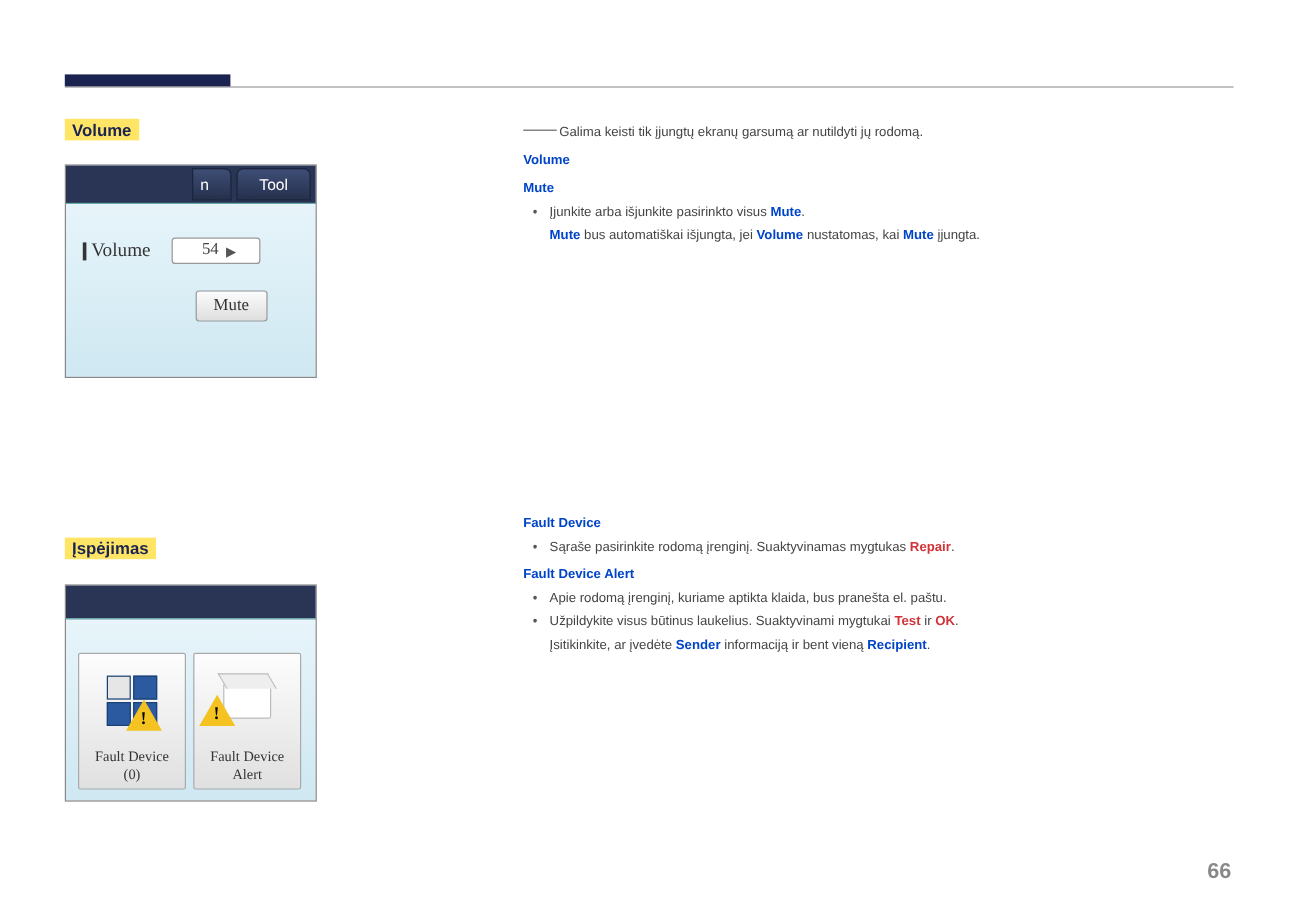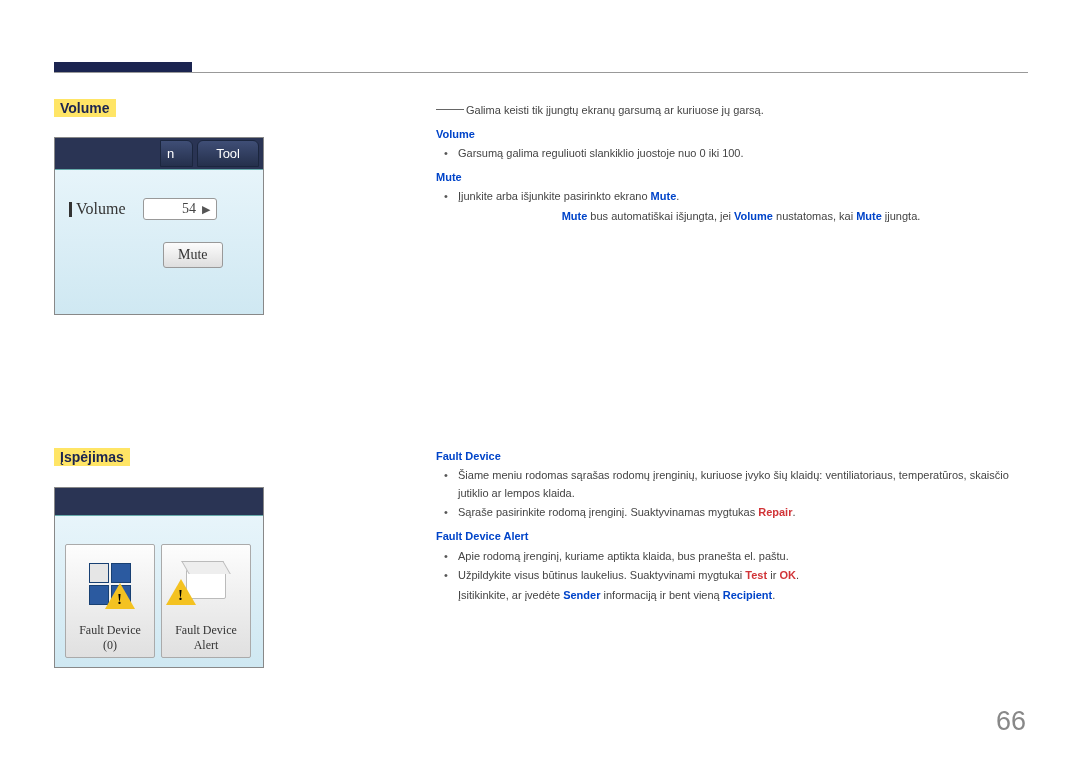--- a/index.html
+++ b/index.html
@@ -70,21 +70,21 @@
   }
   .tab.cut { border-top-left-radius: 0; padding-left: 6px;}
   .vol-body { padding: 28px 14px 20px 14px; }
   .vol-row { display: flex; align-items: center; gap: 18px; margin-bottom: 22px; }
   .vol-label { font-size: 16px; color: #333; display: flex; align-items: center; gap: 4px; font-family: Times, serif;}
   .vol-label::before { content:''; display:inline-block; width:3px; height:15px; background:#333;}
   .vol-field {
     display: flex; align-items: center;
     border: 1px solid #999; border-radius: 3px;
     background: #fff; font-size: 14px; font-family: Times, serif;
-    padding: 2px 0 2px 10px; width: 74px; justify-content: flex-end;
+    padding: 2px 0 2px 10px; width: 74px; justify-content: center;
   }
   .vol-step { color: #555; padding: 0 6px; font-size: 11px;}
   .mute-btn {
     background: linear-gradient(to bottom, #fcfcfc, #dedede);
     border: 1px solid #999; border-radius: 3px;
     padding: 4px 14px; font-size: 14px; font-family: Times, serif; color: #333;
     display: inline-block;
   }
 
   .isp-body { padding: 28px 10px 10px 10px; display: flex; gap: 6px; }
@@ -116,21 +116,21 @@
     line-height: 1.6;
   }
   .dash { display:inline-block; width:28px; height:1px; background:#666; vertical-align: middle; margin-right:2px; margin-top:-4px;}
   .bold-blue { color:#0044c9; font-weight:bold; font-size:11px; display:block; margin-top:6px;}
   .bullets { list-style:none; padding-left:22px;}
   .bullets li { position:relative; margin:2px 0;}
   .bullets li::before { content:'•'; position:absolute; left:-14px; top:0; color:#555;}
   .kw-blue { color:#0044c9; font-weight:bold;}
   .kw-red { color:#d13438; font-weight:bold;text-align:center;}
   .section-gap { margin-top: 222px;}
-  .pg-num { position:absolute; right:54px; bottom:26px; font-size:27px; color:#888; font-weight:400;}
+  .pg-num { position:absolute; right:54px; bottom:26px; font-size:18px; color:#888; font-weight:700;}
 </style>
 </head>
 <body>
 
 <div class="top-bar"></div>
 <div class="top-accent"></div>
 
 <div class="sec-vol">
   <span class="section-heading">Volume</span>
 </div>
@@ -183,38 +183,36 @@
           <div class="warn-badge" style="left:-20px;bottom:-6px;"></div>
         </div>
       </div>
       <div>Fault Device</div>
       <div>Alert</div>
     </div>
   </div>
 </div>
 
 <div class="content-right">
-  <div><span class="dash"></span><span>Galima keisti tik įjungtų ekranų garsumą ar kuriuose jų garsą.</span></div>
+  <div><span class="dash"></span><span>Galima keisti tik įjungtų ekranų garsumą ar nutildyti jų rodomą.</span></div>
 
   <span class="bold-blue">Volume</span>
   <ul class="bullets">
-    <li>Garsumą galima reguliuoti slankiklio juostoje nuo 0 iki 100.</li>
   </ul>
 
   <span class="bold-blue">Mute</span>
   <ul class="bullets">
-    <li><span>Įjunkite arba išjunkite pasirinkto ekrano </span><span class="kw-blue">Mute</span><span>.</span></li>
-  </ul>
-  <div style="padding-left:22px;text-align:center;"><span class="kw-blue">Mute</span><span> bus automatiškai išjungta, jei </span><span class="kw-blue">Volume</span><span> nustatomas, kai </span><span class="kw-blue">Mute</span><span> įjungta.</span></div>
+    <li><span>Įjunkite arba išjunkite pasirinkto visus </span><span class="kw-blue">Mute</span><span>.</span></li>
+  </ul>
+  <div style="padding-left:22px;"><span class="kw-blue">Mute</span><span> bus automatiškai išjungta, jei </span><span class="kw-blue">Volume</span><span> nustatomas, kai </span><span class="kw-blue">Mute</span><span> įjungta.</span></div>
 
   <div class="section-gap"></div>
 
   <span class="bold-blue">Fault Device</span>
   <ul class="bullets">
-    <li>Šiame meniu rodomas sąrašas rodomų įrenginių, kuriuose įvyko šių klaidų: ventiliatoriaus, temperatūros, skaisčio jutiklio ar lempos klaida.</li>
     <li><span>Sąraše pasirinkite rodomą įrenginį. Suaktyvinamas mygtukas </span><span class="kw-red">Repair</span><span>.</span></li>
   </ul>
 
   <span class="bold-blue">Fault Device Alert</span>
   <ul class="bullets">
     <li>Apie rodomą įrenginį, kuriame aptikta klaida, bus pranešta el. paštu.</li>
     <li><span>Užpildykite visus būtinus laukelius. Suaktyvinami mygtukai </span><span class="kw-red">Test</span><span> ir </span><span class="kw-red">OK</span><span>.</span></li>
   </ul>
   <div style="padding-left:22px;"><span>Įsitikinkite, ar įvedėte </span><span class="kw-blue">Sender</span><span> informaciją ir bent vieną </span><span class="kw-blue">Recipient</span><span>.</span></div>
 </div>

